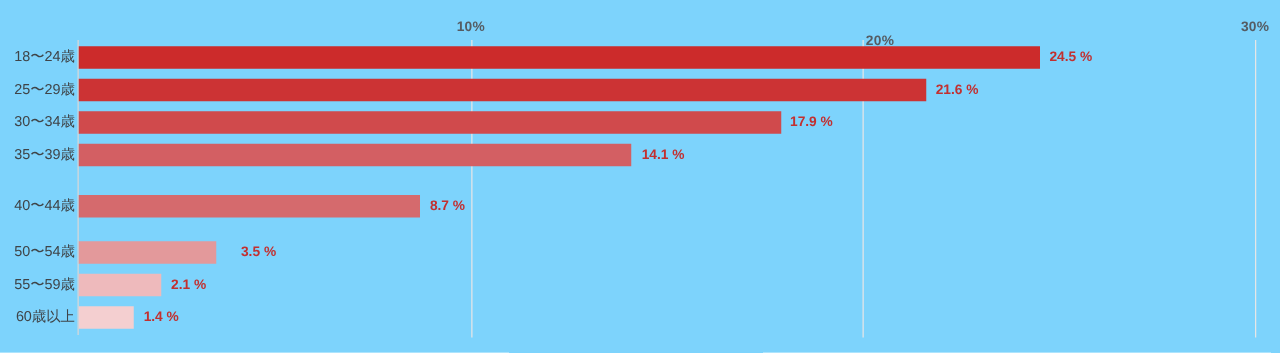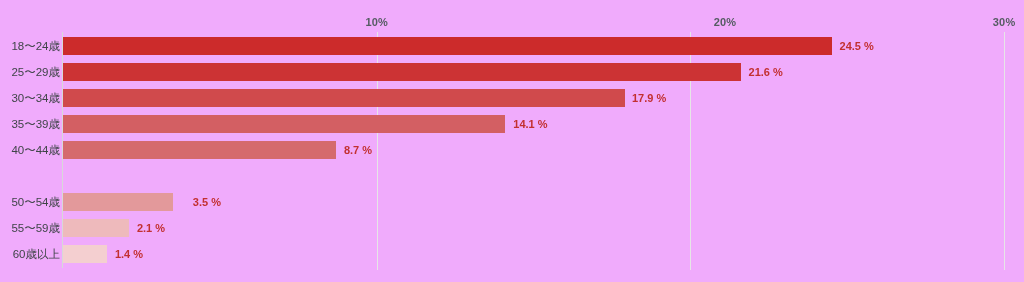--- a/index.html
+++ b/index.html
@@ -10,21 +10,21 @@
   body {
     width: 1024px;
     height: 282px;
     font-family: "Liberation Sans", "DejaVu Sans", sans-serif;
     overflow: hidden;
   }
   #chart-root {
     position: relative;
     width: 1024px;
     height: 282px;
-    background: #f0abfc;
+    background: #7dd3fc;
   }
 
   
   .gridline {
     position: absolute;
     top: 32px;
     width: 1px;
     background: #e6e6e6;
     height: 238px;
   }
@@ -95,21 +95,21 @@
 </style>
 </head>
 <body>
 
 <div id="chart-root">
 
   <div id="gridlines">
       <div class="gridline" style="left: 376.7px; background: rgb(230, 230, 230);"></div>
       <div class="tick-label" style="left: 376.7px; color: rgb(85, 92, 99);">10%</div>
       <div class="gridline" style="left: 690.4px; background: rgb(230, 230, 230);"></div>
-      <div class="tick-label" style="left: 725px; color: rgb(85, 92, 99);">20%</div>
+      <div class="tick-label" style="left: 704px; color: rgb(85, 92, 99); margin-top: 11px;">20%</div>
       <div class="gridline" style="left: 1004.1px; background: rgb(230, 230, 230);"></div>
       <div class="tick-label" style="left: 1004.1px; color: rgb(85, 92, 99);">30%</div>
     </div>
 
   <div class="axis-line"></div>
 
   <div class="rows" id="rows">
       <div class="row" style="top: 33px;">
         <div class="cat-label" style="color: rgb(63, 68, 72);">18〜24歳</div>
         <div class="bar" style="width: 768.565px; background: rgb(204, 43, 43);"></div>
@@ -123,21 +123,21 @@
       <div class="row" style="top: 85px;">
         <div class="cat-label" style="color: rgb(63, 68, 72);">30〜34歳</div>
         <div class="bar" style="width: 561.523px; background: rgb(208, 74, 76);"></div>
         <div class="value-label" style="left: 632px; color: rgb(194, 48, 48);">17.9 %</div>
       </div>
       <div class="row" style="top: 111px;">
         <div class="cat-label" style="color: rgb(63, 68, 72);">35〜39歳</div>
         <div class="bar" style="width: 442.317px; background: rgb(211, 95, 99);"></div>
         <div class="value-label" style="left: 513.317px; color: rgb(194, 48, 48);">14.1 %</div>
       </div>
-      <div class="row" style="top: 137px;">
+      <div class="row" style="top: 152px;">
         <div class="cat-label" style="color: rgb(63, 68, 72);">40〜44歳</div>
         <div class="bar" style="width: 272.919px; background: rgb(213, 106, 109);"></div>
         <div class="value-label" style="left: 343.919px; color: rgb(194, 48, 48);">8.7 %</div>
       </div>
       <div class="row" style="top: 189px;">
         <div class="cat-label" style="color: rgb(63, 68, 72);">50〜54歳</div>
         <div class="bar" style="width: 109.795px; background: rgb(227, 153, 155);"></div>
         <div class="value-label" style="left: 180.795px; color: rgb(194, 48, 48); margin-left: 12px;">3.5 %</div>
       </div>
       <div class="row" style="top: 215px;">

